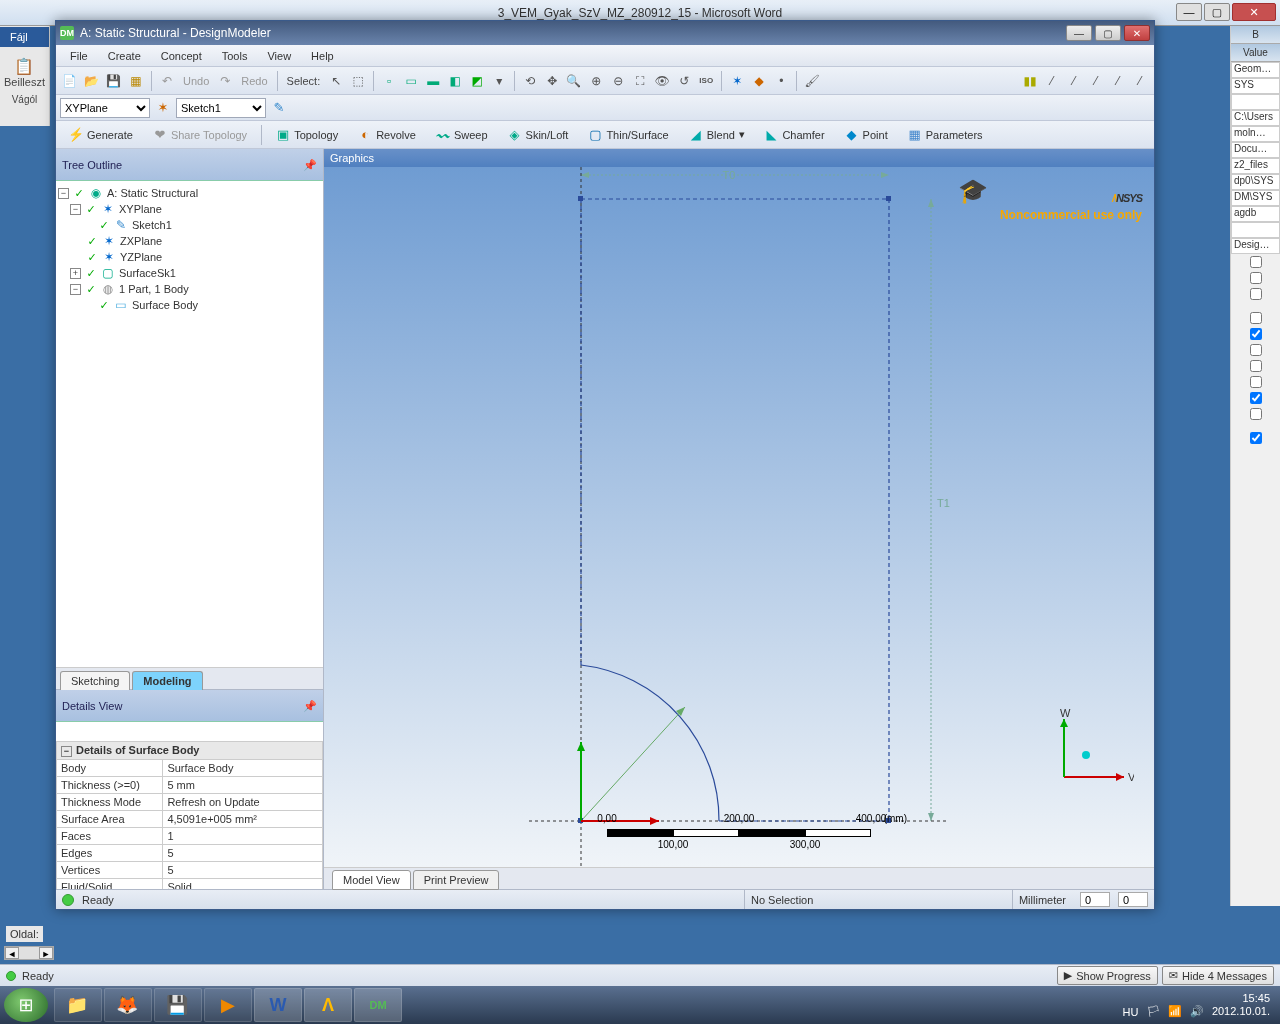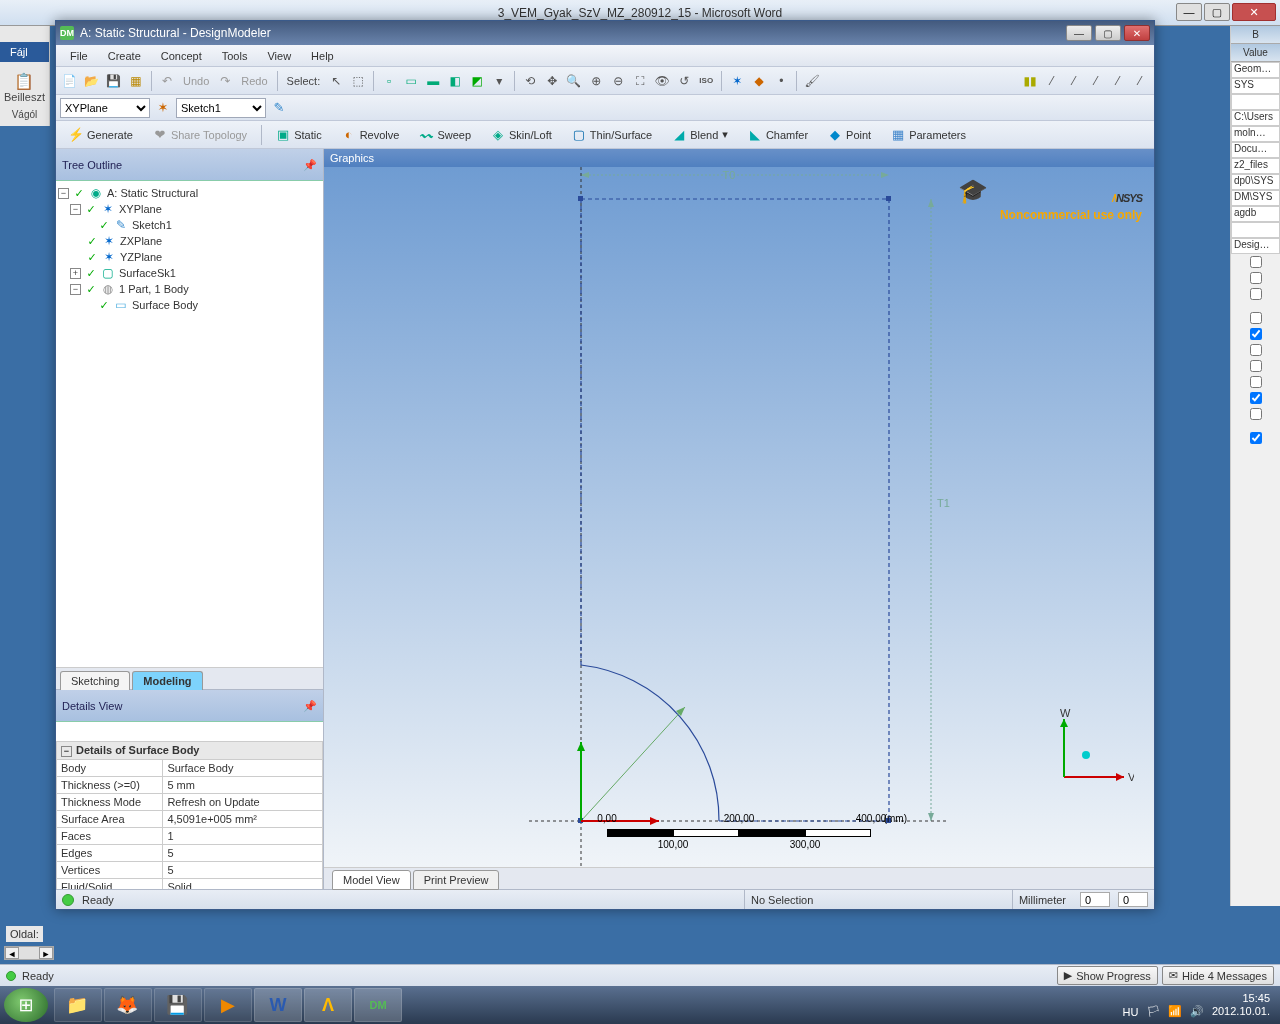--- a/index.html
+++ b/index.html
@@ -6,21 +6,21 @@
 body { background: #3a6ea5; width: 1280px; height: 1024px; overflow: hidden; position: relative; }
 
 
 .bg-word-title { position: absolute; top: 0; left: 0; right: 0; height: 26px; background: linear-gradient(#e8eff7, #d0dff0); border-bottom: 1px solid #999; }
 .bg-word-title-text { text-align: center; line-height: 26px; font-size: 12px; color: #333; }
 .bg-word-title .win-btns { position: absolute; right: 4px; top: 3px; display: flex; gap: 2px; }
 .bg-word-title .win-btns div { width: 26px; height: 18px; background: #e0e0e0; border: 1px solid #888; border-radius: 2px; display: flex; align-items: center; justify-content: center; font-size: 11px; }
 .bg-word-title .win-btns .close-bg { background: #c75050; color: #fff; border-color: #a03030; width: 44px; }
 
 .bg-left-ribbon { position: absolute; left: 0; top: 26px; width: 50px; height: 100px; background: #e8e8e8; border-right: 1px solid #ccc; }
-.bg-left-ribbon .tab { background: #2a5a9a; color: #fff; padding: 4px 10px; margin: 16px 0 0 0; }
+.bg-left-ribbon .tab { background: #2a5a9a; color: #fff; padding: 4px 10px; margin: 1px 0 0 0; }
 .bg-left-ribbon .paste { margin-top: 10px; text-align: center; font-size: 10px; color: #444; }
 
 .bg-right-panel { position: absolute; right: 0; top: 26px; width: 50px; height: 880px; background: #f0f0f0; border-left: 1px solid #ccc; }
 .bg-right-panel .hdr { background: linear-gradient(#b0c8e0, #d8e4f0); height: 18px; text-align: center; line-height: 18px; font-size: 10px; border-bottom: 1px solid #aaa; color: #333; }
 .bg-right-panel .cell { background: #fff; border: 1px solid #ccc; margin: 0; height: 16px; font-size: 10px; padding: 0 2px; overflow: hidden; color: #333; }
 .bg-right-panel .chk { display: flex; justify-content: center; padding: 2px 0; }
 .bg-right-panel .chk input { width: 12px; height: 12px; }
 
 
 .dm-window { position: absolute; left: 55px; top: 20px; width: 1100px; height: 890px; background: #f0f0f0; border: 1px solid #3a5a8a; box-shadow: 0 0 12px rgba(0,0,0,.4); }
@@ -287,21 +287,21 @@
         <span class="ico">⚡</span>
         <span>Generate</span>
       </div>
     <div class="op-btn dis">
         <span class="ico">❤</span>
         <span>Share Topology</span>
       </div>
     <div class="sep"></div>
     <div class="op-btn">
         <span class="ico" style="color:#0a8">▣</span>
-        <span>Static</span>
+        <span>Topology</span>
       </div>
     <div class="op-btn">
         <span class="ico" style="color:#c60">◐</span>
         <span>Revolve</span>
       </div>
     <div class="op-btn">
         <span class="ico" style="color:#0a8">〰</span>
         <span>Sweep</span>
       </div>
     <div class="op-btn">

